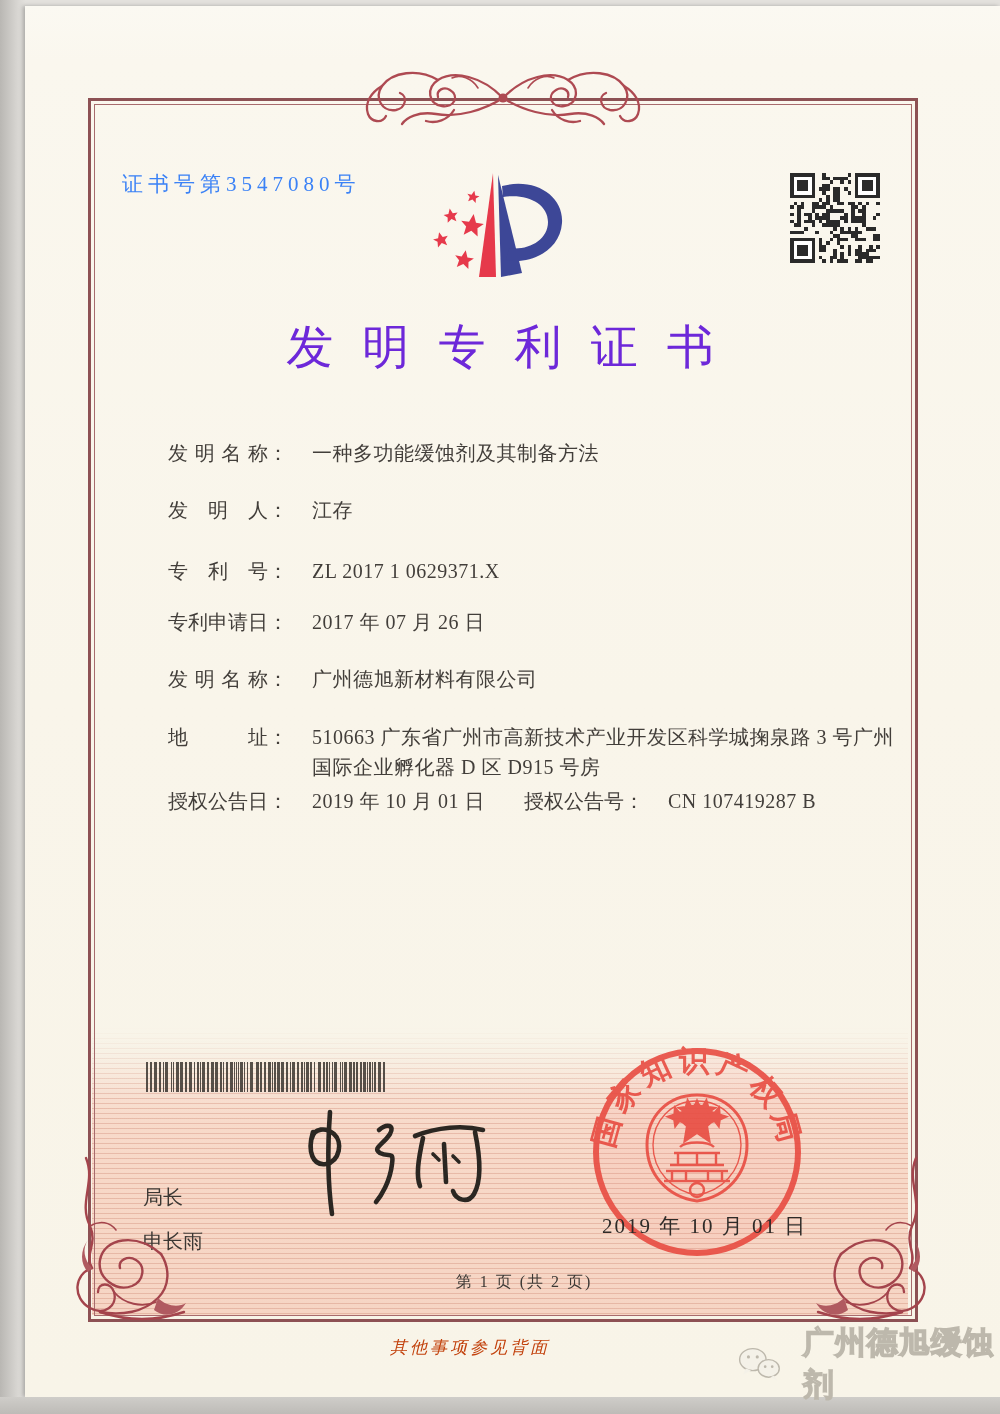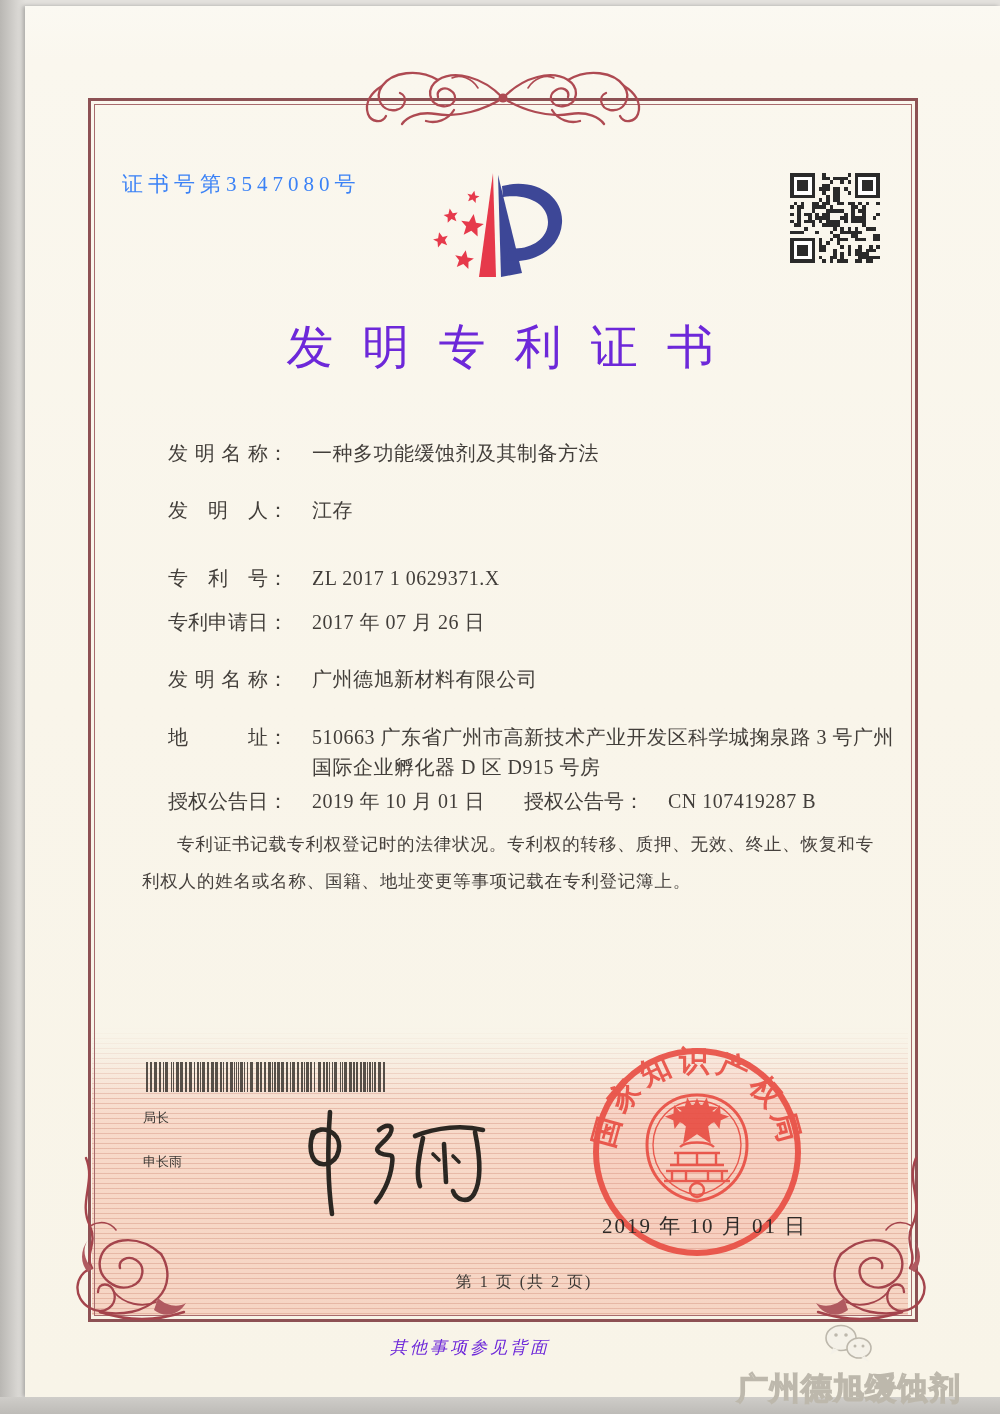--- a/index.html
+++ b/index.html
@@ -49,28 +49,28 @@
   .grant2{position:absolute;left:356px;top:0;white-space:nowrap;}
   
   .bodytext{
     position:absolute;left:142px;top:826px;width:732px;z-index:4;
     font-size:17.5px;line-height:37px;color:#46413d;letter-spacing:.8px;
     text-align:justify;
   }
   .bodytext p{margin:0;text-indent:2em;}
   
   .barcode{position:absolute;left:146px;top:1062px;z-index:4;}
-  .director{position:absolute;left:143px;top:1096px;z-index:4;font-size:13px;color:#3b3733;line-height:44px;}
+  .director{position:absolute;left:143px;top:1175px;z-index:4;font-size:20px;color:#3b3733;line-height:44px;}
   .signature{position:absolute;left:283px;top:1106px;z-index:5;}
   .seal{position:absolute;left:590px;top:1045px;z-index:4;}
   .seal-date{position:absolute;left:602px;top:1212px;width:192px;text-align:center;font-size:21px;color:#2e2b28;letter-spacing:2px;z-index:6;white-space:nowrap;}
   .page-footer{position:absolute;left:88px;top:1272px;width:872px;text-align:center;font-size:16px;color:#3d3935;z-index:4;letter-spacing:2px;}
-  .back-note{position:absolute;left:150px;top:1336px;width:640px;text-align:center;font-size:17px;color:#6d28d9;z-index:4;letter-spacing:3px;font-style:italic;}
-  
-  .watermark{position:absolute;left:737px;top:1322px;z-index:7;display:flex;align-items:center;gap:4px;flex-direction:column;}
+  .back-note{position:absolute;left:150px;top:1336px;width:640px;text-align:center;font-size:17px;color:#c2410c;z-index:4;letter-spacing:3px;font-style:italic;}
+  
+  .watermark{position:absolute;left:737px;top:1322px;z-index:7;display:flex;align-items:center;gap:20px;}
   .wm-text{
     font-size:31px;font-family:"Liberation Sans","DejaVu Sans",sans-serif;font-weight:700;
     color:rgba(250,248,240,.25);-webkit-text-stroke:1.3px #bdb8ac;letter-spacing:1px;
   }
   
   .orn-top{position:absolute;left:358px;top:66px;z-index:5;}
   .orn-corner{position:absolute;z-index:5;}
   .orn-bl{left:66px;top:1156px;}
   .orn-br{left:814px;top:1156px;transform:scaleX(-1);}
 </style>
@@ -356,42 +356,41 @@
 
 <div class="title">发明专利证书</div>
 
 <div class="fields">
   <div class="frow" style="top:0">
     <span class="flabel">发明名称</span><span class="fcolon">：</span><span class="fvalue">一种多功能缓蚀剂及其制备方法</span>
   </div>
   <div class="frow" style="top:57px">
     <span class="flabel">发明人</span><span class="fcolon">：</span><span class="fvalue">江存</span>
   </div>
-  <div class="frow" style="top:125px">
+  <div class="frow" style="top:118px">
     <span class="flabel">专利号</span><span class="fcolon">：</span><span class="fvalue">ZL 2017 1 0629371.X</span>
   </div>
   <div class="frow" style="top:169px">
     <span class="flabel">专利申请日</span><span class="fcolon">：</span><span class="fvalue">2017 年 07 月 26 日</span>
   </div>
   <div class="frow" style="top:226px">
     <span class="flabel">发明名称</span><span class="fcolon">：</span><span class="fvalue">广州德旭新材料有限公司</span>
   </div>
   <div class="frow" style="top:284px">
     <span class="flabel">地址</span><span class="fcolon">：</span><span class="fvalue wrap">510663 广东省广州市高新技术产业开发区科学城掬泉路 3 号广州国际企业孵化器 D 区 D915 号房</span>
   </div>
   <div class="frow" style="top:348px">
     <span class="flabel">授权公告日</span><span class="fcolon">：</span><span class="fvalue">2019 年 10 月 01 日</span>
     <span class="grant2">
       <span class="flabel">授权公告号</span><span class="fcolon">：</span><span class="fvalue">CN 107419287 B</span>
     </span>
   </div>
 </div>
 
 <div class="bodytext">
-  <p>专利证书记载专利权登记时的法律状况。专利权的转移、质押、无效、终止、恢复和专利权人的姓名或名称、国籍、地址变更等事项记载在专利登记簿上。</p>
 </div>
 
 <svg class="barcode" id="bc" width="242" height="30">
     <g fill="#3a3530" opacity="0.85">
       <rect x="0" y="0" width="2" height="30"></rect>
       <rect x="4" y="0" width="2" height="30"></rect>
       <rect x="8" y="0" width="3" height="30"></rect>
       <rect x="13" y="0" width="2" height="30"></rect>
       <rect x="17" y="0" width="1" height="30"></rect>
       <rect x="19" y="0" width="3" height="30"></rect>

